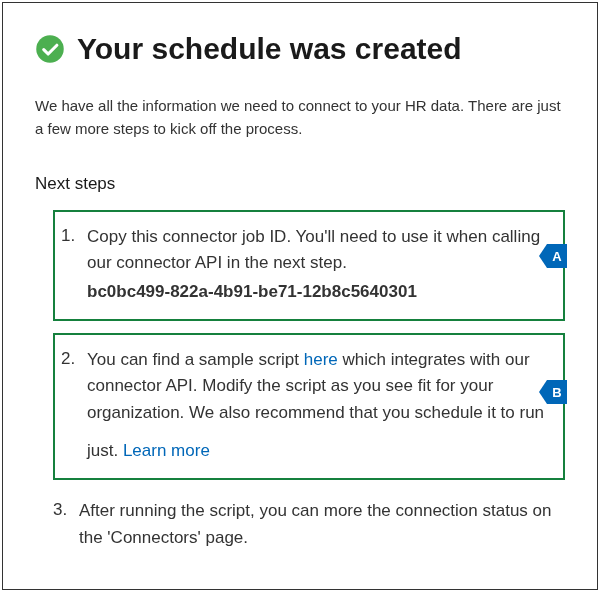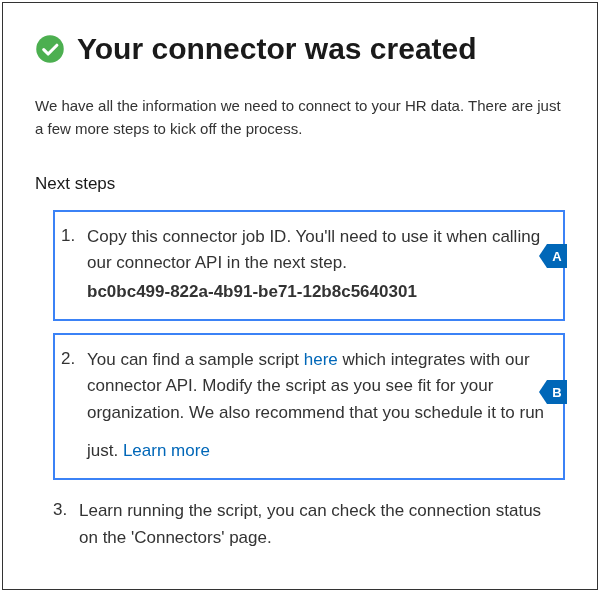--- a/index.html
+++ b/index.html
@@ -76,21 +76,21 @@
     .step-content {
       font-size: 17px;
       color: #333;
       line-height: 1.55;
       padding: 6px 8px 8px 4px;
     }
     .step.highlighted .step-content {
       
     }
     .step.highlighted {
-      border: 2px solid #3b82f6;
+      border: 2px solid #15803d;
       padding-top: 6px;
       padding-bottom: 6px;
       padding-right: 8px;
     }
     .step.highlighted::before {
       top: 14px;
       left: 6px;
     }
     .step.highlighted {
       padding-left: 28px;
@@ -151,21 +151,21 @@
 <body>
 
 <div class="container">
   <div class="header">
     <span class="success-icon">
       <svg viewBox="0 0 24 24">
         <circle cx="12" cy="12" r="11" fill="#4CAF50"></circle>
         <path d="M7 12.5 L10.5 16 L17.5 9" stroke="#fff" stroke-width="2.5" fill="none" stroke-linecap="round" stroke-linejoin="round"></path>
       </svg>
     </span>
-    <h1 class="title">Your connector was created</h1>
+    <h1 class="title">Your schedule was created</h1>
   </div>
 
   <p class="description">We have all the information we need to connect to your HR data. There are just a few more steps to kick off the process.</p>
 
   <h2 class="next-steps-heading">Next steps</h2>
 
   <div class="steps-wrapper">
 
     <ol class="steps-list">
       <li class="step highlighted">
@@ -175,21 +175,21 @@
         </div>
       </li>
       <li class="step highlighted">
         <div class="step-content">
           <span>You can find a sample script </span><a class="link">here</a><span> which integrates with our connector API. Modify the script as you see fit for your organization. We also recommend that you schedule it to run just. </span>
           <a class="learn-more">Learn more</a>
         </div>
       </li>
       <li class="step">
         <div class="step-content">
-          <span>Learn running the script, you can check the connection status on the 'Connectors' page.</span>
+          <span>After running the script, you can more the connection status on the 'Connectors' page.</span>
         </div>
       </li>
     </ol>
 
     <div class="callout callout-a">
       <span>A</span>
     </div>
     <div class="callout callout-b">
       <span>B</span>
     </div>

